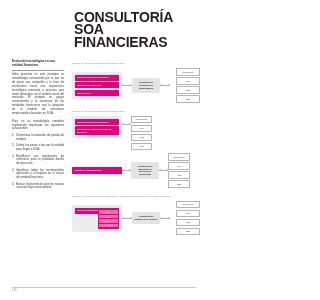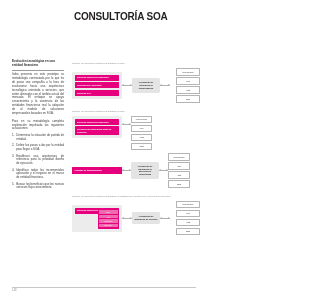--- a/index.html
+++ b/index.html
@@ -10,21 +10,21 @@
     color:#231f20;
     position:relative;
   }
   .page{width:208px;height:300px;position:relative;box-sizing:border-box;}
 
   
   .title-block{
     position:absolute;left:74px;top:11px;width:126px;
   }
   .title-line{
-    font-size:10px;line-height:12.4px;
+    font-size:14px;line-height:12.4px;
     font-weight:bold;letter-spacing:-0.2px;
     color:#231f20;text-transform:uppercase;
   }
 
   
   .left-col{
     position:absolute;left:12px;top:60px;width:52px;
   }
   .sec-head{
     font-size:3.0px;line-height:3.8px;font-weight:bold;
@@ -145,20 +145,21 @@
     font-size:2.6px;line-height:3.2px;color:#8a8a8a;
   }
 </style>
 </head>
 <body>
 
 <div class="page">
 
   <div class="title-block">
     <div class="title-line">CONSULTORÍA SOA</div>
+    <div class="title-line">FINANCIERAS</div>
   </div>
 
   <div class="left-col">
     <div class="sec-head">Evolución tecnológica en una entidad financiera</div>
     <div class="sec-rule"></div>
     <p class="body-p">Indra presenta en este prototipo su metodología contrastada por la que ha de pasar una compañía a la hora de evolucionar hacia una arquitectura tecnológica orientada a servicios, que están alineados con el ámbito actual del mercado. El enfoque se apoya conocimiento y la asistencia de las entidades financieras real la adopción de al modelo de soluciones empresariales basadas en SOA.</p>
     <p class="list-intro">Para en su metodología completa exploración impulsada las siguientes actuaciones:</p>
     <ol class="steps">
       <li><span class="num">1.</span><span>Determinar la situación de partida de entidad.</span></li>
       <li><span class="num">2.</span><span>Definir los pasos a dar por la entidad para llegar a SOA.</span></li>

